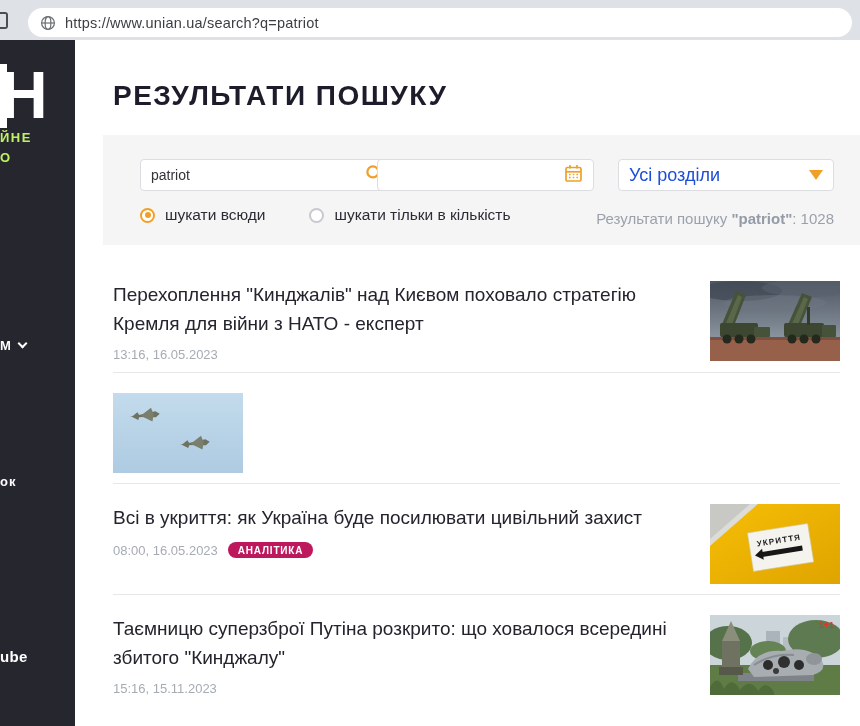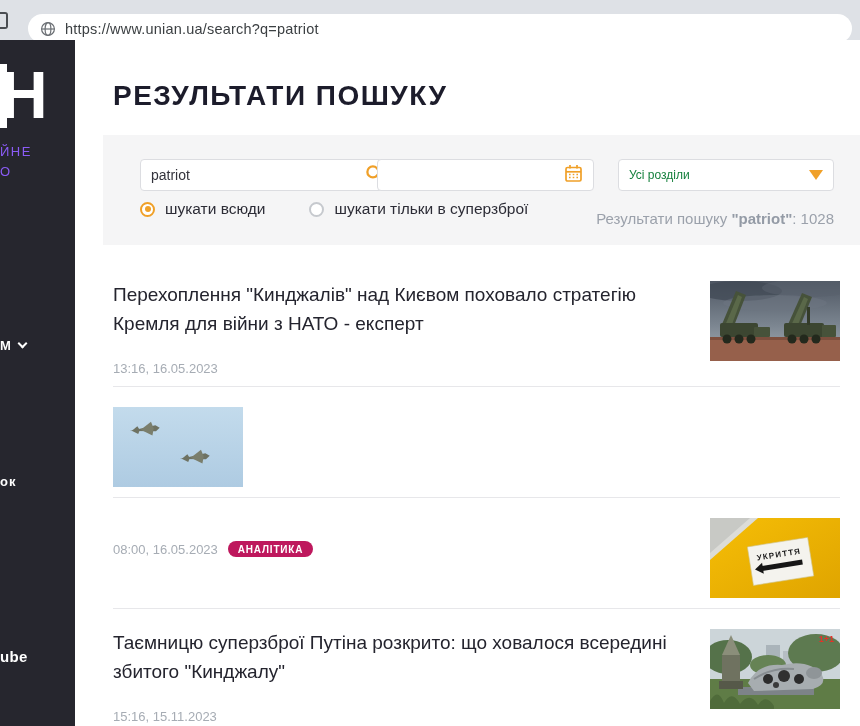--- a/index.html
+++ b/index.html
@@ -3,33 +3,33 @@
 <meta charset="utf-8">
 <style>
   * { margin:0; padding:0; box-sizing:border-box; }
   html,body { width:860px; height:726px; overflow:hidden; background:#fff;
     font-family:"Liberation Sans","DejaVu Sans",sans-serif; }
 
   
   .chrome { position:absolute; left:0; top:0; width:860px; height:40px; background:#dee1e6; }
   .chrome-frag { position:absolute; left:-4px; top:12px; width:12px; height:17px;
     border:2px solid #4a4d52; border-left:none; border-radius:0 3px 3px 0; }
-  .urlbar { position:absolute; left:28px; top:14px; width:824px; height:29px;
+  .urlbar { position:absolute; left:28px; top:8px; width:824px; height:29px;
     background:#fff; border-radius:15px; display:flex; align-items:center; padding:0 12px; }
   .urlbar .globe { display:flex; margin-right:9px; flex:0 0 auto; }
   .url-text { font-size:14.5px; color:#3c4043; letter-spacing:.2px; white-space:nowrap; }
 
   
   .sidebar { position:absolute; left:0; top:40px; width:75px; height:686px;
     background:#26262e; overflow:hidden; color:#fff; }
   .logo-frag { position:absolute; left:0; top:22px; font-size:66px; font-weight:700;
     letter-spacing:2px; line-height:1; color:#fff; }
   .logo-bar { position:absolute; left:-6px; top:24px; width:13px; height:64px; background:#fff; }
-  .tagline { position:absolute; left:0; top:102px; font-size:13px; font-weight:400;
-    letter-spacing:1.5px; line-height:20px; color:#8b5cf6; }
+  .tagline { position:absolute; left:0; top:88px; font-size:13px; font-weight:700;
+    letter-spacing:1.5px; line-height:20px; color:#bef264; }
   .menu-frag { position:absolute; left:0; color:#fff; font-weight:700; font-size:13px;
     letter-spacing:1px; display:flex; align-items:center; gap:7px; }
   .menu-frag.f1 { top:298px; }
   .menu-frag.f2 { top:398px;margin-top:36px; }
   .menu-frag.f3 { top:608px; font-weight:700; font-size:15px; letter-spacing:.3px; }
   .chev { width:7px; height:7px; border-right:2px solid #fff; border-bottom:2px solid #fff;
     transform:rotate(45deg); margin-top:-4px; }
 
   
   .main { position:absolute; left:75px; top:40px; width:785px; height:686px; background:#fff;padding-left:30px; }
@@ -38,42 +38,42 @@
 
   
   .panel { position:absolute; left:28px; top:95px; width:757px; height:110px; background:#f5f5f6; }
   .field { position:absolute; top:24px; height:32px; background:#fff;
     border:1px solid #dcdde1; border-radius:4px; display:flex; align-items:center; padding:0 10px; }
   .field.query { left:37px; width:255px; }
   .field.date  { left:274px; width:217px; }
   .field.section { left:515px; width:216px; }
   .field input { border:none; outline:none; flex:1; font-size:14px; color:#33333c;
     font-family:inherit; background:transparent; min-width:0; }
-  .field .sel-label { flex:1; font-size:12px; color:#15803d; }
+  .field .sel-label { flex:1; font-size:18px; color:#1d4ed8; }
   .tri-down { width:0; height:0; border-left:7px solid transparent; border-right:7px solid transparent;
     border-top:10px solid #F0A028; }
-  .radios { position:absolute; left:37px; top:65px; display:flex; align-items:center; }
+  .radios { position:absolute; left:37px; top:71px; display:flex; align-items:center; }
   .radio-item { display:flex; align-items:center; margin-right:44px; cursor:pointer; }
   .radio-dot { width:15px; height:15px; border-radius:50%; background:#fff;
     border:2px solid #c6c9ce; margin-right:10px; position:relative; }
   .radio-dot.on { border-color:#F0A028; }
   .radio-dot.on::after { content:""; position:absolute; left:2.5px; top:2.5px;
     width:6px; height:6px; border-radius:50%; background:#F0A028; }
   .radio-label { font-size:15.5px; color:#2c2c36; }
   .results-line { position:absolute; right:26px; top:75px; font-size:15px; color:#9ba1ab; }
   .results-line b { font-weight:700; color:#949ba6; }
 
   
   .news-list { position:absolute; left:38px; top:225px; width:727px; }
   .news-row { display:flex; gap:20px; padding:20px 0 10px; min-height:82px; }
   .news-row + .news-row { border-top:1px solid #e7e7ea; }
   .news-row.first { padding-top:16px; }
   .news-text { flex:1; min-width:0; }
   .news-title { font-size:19px; line-height:28.5px; font-weight:400; color:#24242e; cursor:pointer; }
-  .news-meta { margin-top:23px; display:flex; align-items:flex-end; }
+  .news-meta { margin-top:9px; display:flex; align-items:flex-end; }
   .news-time { font-size:13px; color:#a6acb4; }
   .badge { display:inline-block; margin-left:10px; background:#be185d; color:#fff;
     font-size:10px; font-weight:700; letter-spacing:.8px; padding:3px 10px 2px; border-radius:9px; }
   .thumb { flex:0 0 130px; width:130px; height:80px; overflow:hidden; cursor:pointer; }
   .thumb svg { display:block; }
 </style>
 </head>
 <body>
 
 <div class="chrome">
@@ -148,21 +148,21 @@
       <span class="tri-down"></span>
     </div>
 
     <div class="radios">
       <div class="radio-item">
         <span class="radio-dot on"></span>
         <span class="radio-label">шукати всюди</span>
       </div>
       <div class="radio-item">
         <span class="radio-dot"></span>
-        <span class="radio-label">шукати тільки в суперзброї</span>
+        <span class="radio-label">шукати тільки в кількість</span>
       </div>
     </div>
 
     <div class="results-line"><span>Результати пошуку </span><b>"patriot"</b><span>: 1028</span></div>
   </div>
 
   <div class="news-list">
 
     <article class="news-row first">
       <div class="news-text">
@@ -225,20 +225,21 @@
           </defs>
           <rect width="130" height="80" fill="url(#sky2)"></rect>
           <use href="#jet" transform="translate(16,16) rotate(-6)"></use>
           <use href="#jet" transform="translate(66,44) rotate(-6)"></use>
         </svg>
       </div>
     </article>
 
     <article class="news-row">
       <div class="news-text">
+        <h2 class="news-title">Всі в укриття: як Україна буде посилювати цивільний захист</h2>
         <div class="news-meta">
           <span class="news-time">08:00, 16.05.2023</span>
           <span class="badge">АНАЛІТИКА</span>
         </div>
       </div>
       <div class="thumb">
         <svg viewBox="0 0 130 80" width="130" height="80">
           <defs>
               <linearGradient id="yel" x1="0" y1="0" x2="1" y2="1">
             <stop offset="0" stop-color="#f6be06"></stop>

